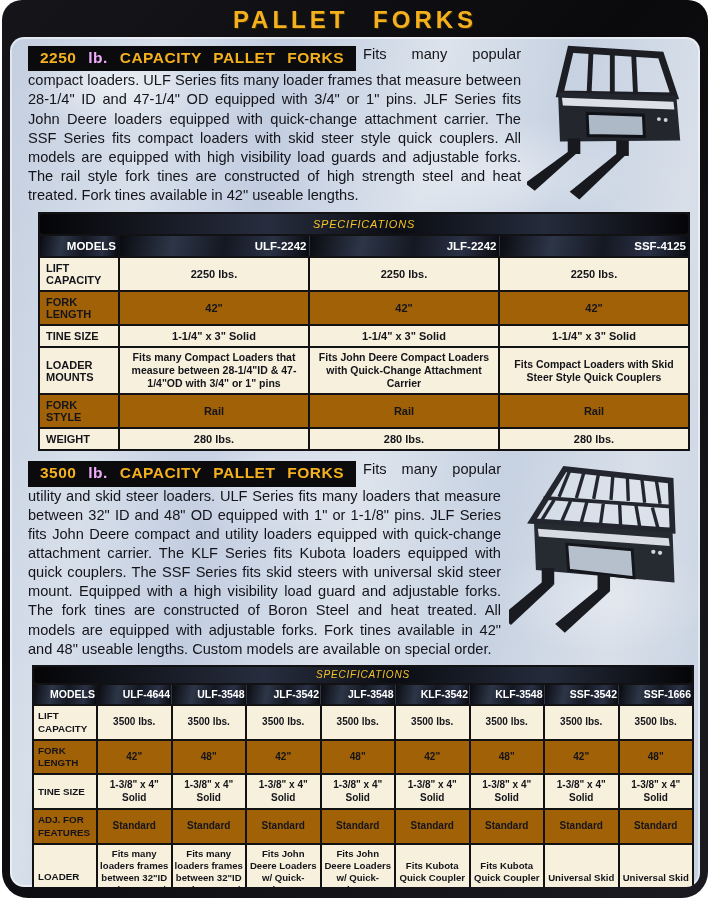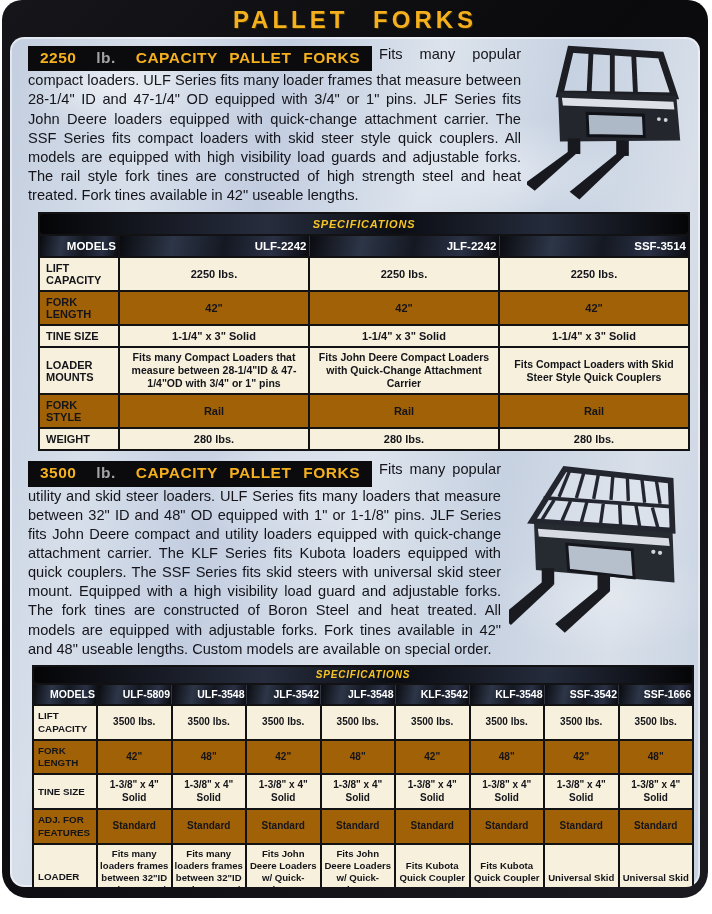--- a/index.html
+++ b/index.html
@@ -37,31 +37,31 @@
   .intro{
     margin:0;font-size:14.6px;line-height:1.31;text-align:justify;
     color:#14141a;
   }
   .badge{
     display:inline-block;background:#0b0b0e;padding:2px 12px 3px 12px;
     margin-right:7px;font-weight:bold;font-size:15.5px;letter-spacing:.5px;
     word-spacing:7px;vertical-align:-4px;white-space:nowrap;
   }
   .b-cap,.b-label{color:#F5B01E;margin-top:24px;}
-  .b-unit{color:#a3a3a3;margin:0 8px;}
+  .b-unit{color:#f0abfc;margin:0 0;}
   table.spec-table{
     border-collapse:collapse;table-layout:fixed;background:#0d0d10;
     clear:both;border:2px solid #121215;
   }
   .t1{width:652px;margin:7px 0 9px 10px;}
   .t2{width:662px;margin:6px 0 0 4px;}
   .spec-table td{border:2px solid #121215;overflow:hidden;}
   td.spec-banner{
     background:linear-gradient(90deg,#050507,#272d3e 35%,#0b0d13 55%,#242b3b 78%,#050507);
-    color:#F5C426;font-style:italic;font-weight:bold;text-align:center;
+    color:#F5C426;font-style:italic;font-weight:normal;text-align:center;
     letter-spacing:.8px;font-size:10.5px;padding:3px 0;border-radius:8px;
   }
   tr.models-row td{
     background:linear-gradient(100deg,#0a0b10,#2d3648 28%,#141822 55%,#2a3145 80%,#0a0b10);
     color:#ffffff;font-weight:bold;text-align:right;
   }
   tr.models-row td.model-cell{border-left:1px solid #5c6578;border-right:1px solid #30353f;}
   tr.row-cream td{background:#F6F0DC;}
   tr.row-blue td{background:#a16207;}
   td.label-cell{text-align:left;font-weight:bold;color:#14141a;}
@@ -117,21 +117,21 @@
             <col>
           </colgroup>
           <tbody>
             <tr>
               <td class="spec-banner" colspan="4">SPECIFICATIONS</td>
             </tr>
             <tr class="models-row">
               <td class="label-cell">MODELS</td>
               <td class="model-cell">ULF-2242</td>
               <td class="model-cell">JLF-2242</td>
-              <td class="model-cell">SSF-3514</td>
+              <td class="model-cell">SSF-4125</td>
             </tr>
             <tr class="row-cream r0">
               <td class="label-cell">LIFT CAPACITY</td>
               <td class="value-cell">2250 lbs.</td>
               <td class="value-cell">2250 lbs.</td>
               <td class="value-cell">2250 lbs.</td>
             </tr>
             <tr class="row-blue r1">
               <td class="label-cell">FORK LENGTH</td>
               <td class="value-cell">42"</td>
@@ -213,21 +213,21 @@
             <col>
             <col>
             <col>
           </colgroup>
           <tbody>
             <tr>
               <td class="spec-banner" colspan="9">SPECIFICATIONS</td>
             </tr>
             <tr class="models-row">
               <td class="label-cell">MODELS</td>
-              <td class="model-cell">ULF-5809</td>
+              <td class="model-cell">ULF-4644</td>
               <td class="model-cell">ULF-3548</td>
               <td class="model-cell">JLF-3542</td>
               <td class="model-cell">JLF-3548</td>
               <td class="model-cell">KLF-3542</td>
               <td class="model-cell">KLF-3548</td>
               <td class="model-cell">SSF-3542</td>
               <td class="model-cell">SSF-1666</td>
             </tr>
             <tr class="row-cream r0">
               <td class="label-cell">LIFT CAPACITY</td>

